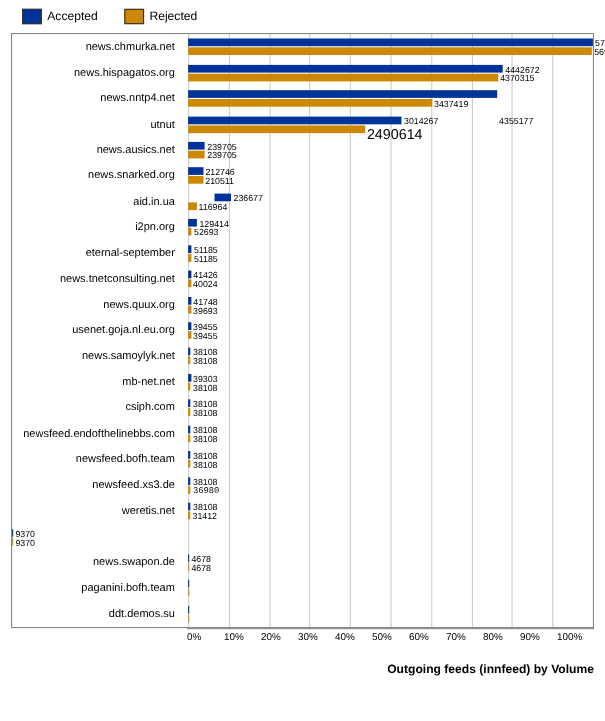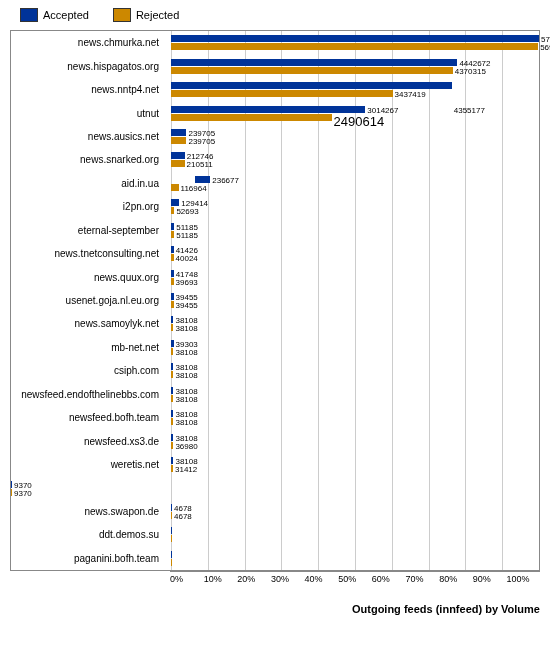--- a/index.html
+++ b/index.html
@@ -390,21 +390,21 @@
           </div>
         </div>
         <div class="bar-row">
           <div class="row-label">newsfeed.xs3.de</div>
           <div class="bar-section">
             <div class="bars-wrap">
               <div class="bar accepted" style="width: 0.67%; position: relative;">
                 <span class="bar-label-inline" style="position: absolute; left: 100%; top: 0px; white-space: nowrap; font-size: 8px;">38108</span>
               </div>
               <div class="bar rejected" style="width: 0.65%; position: relative;">
-                <span class="bar-label-inline" style="position: absolute; left: 100%; top: 0px; white-space: nowrap; font-size: 8px;">36980</span>
+                <span class="bar-label-inline" style="position: absolute; left: 100%; top: 0px; white-space: nowrap; font-size: 8px; font-family: Liberation Mono, monospace;">36980</span>
               </div>
             </div>
           </div>
         </div>
         <div class="bar-row">
           <div class="row-label">weretis.net</div>
           <div class="bar-section">
             <div class="bars-wrap">
               <div class="bar accepted" style="width: 0.67%; position: relative;">
                 <span class="bar-label-inline" style="position: absolute; left: 100%; top: 0px; white-space: nowrap; font-size: 8px;">38108</span>
@@ -434,30 +434,30 @@
               <div class="bar accepted" style="width: 0.08%; position: relative;">
                 <span class="bar-label-inline" style="position: absolute; left: 100%; top: 0px; white-space: nowrap; font-size: 8px;">4678</span>
               </div>
               <div class="bar rejected" style="width: 0.08%; position: relative;">
                 <span class="bar-label-inline" style="position: absolute; left: 100%; top: 0px; white-space: nowrap; font-size: 8px;">4678</span>
               </div>
             </div>
           </div>
         </div>
         <div class="bar-row">
-          <div class="row-label">ddt.demos.su</div>
+          <div class="row-label">paganini.bofh.team</div>
           <div class="bar-section">
             <div class="bars-wrap">
               <div class="bar accepted" style="width: 0%; position: relative;"></div>
               <div class="bar rejected" style="width: 0%; position: relative;"></div>
             </div>
           </div>
         </div>
         <div class="bar-row">
-          <div class="row-label">paganini.bofh.team</div>
+          <div class="row-label">ddt.demos.su</div>
           <div class="bar-section">
             <div class="bars-wrap">
               <div class="bar accepted" style="width: 0%; position: relative;"></div>
               <div class="bar rejected" style="width: 0%; position: relative;"></div>
             </div>
           </div>
         </div>
       </div>
   </div>
 

